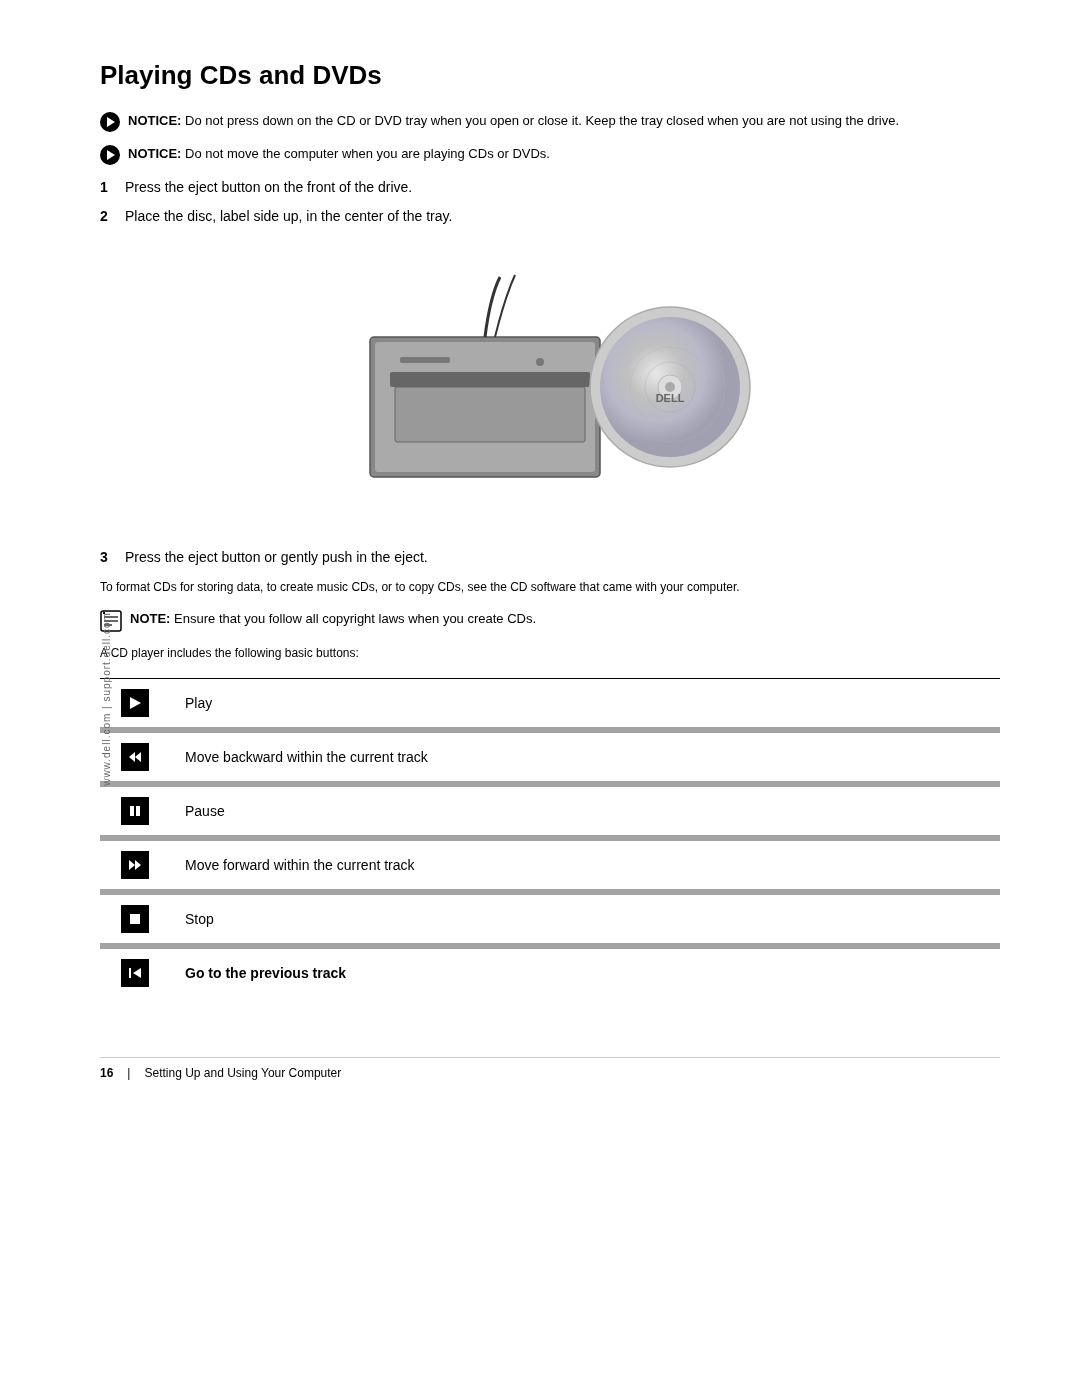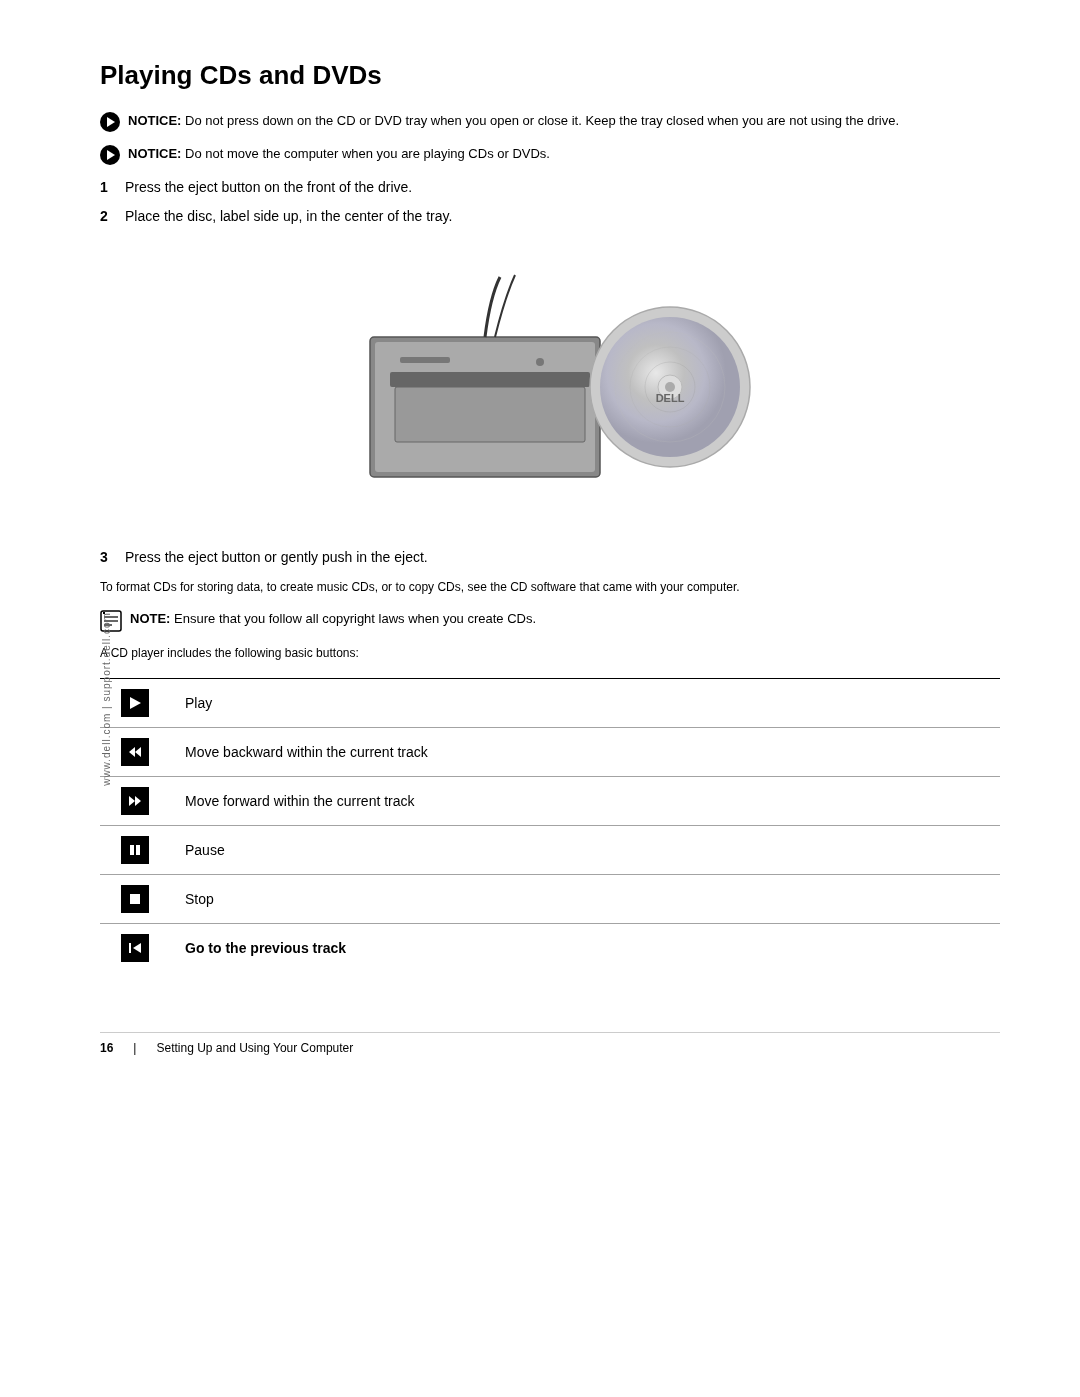--- a/index.html
+++ b/index.html
@@ -150,21 +150,21 @@
       margin: 15px 0 0 0;
     }
 
     .buttons-table {
       width: 100%;
       border-collapse: collapse;
       margin-top: 0;
     }
 
     .buttons-table tr {
-      border-bottom: 1px solid #a3a3a3;
+      border-bottom: 6px solid #a3a3a3;
     }
 
     .buttons-table tr:last-child {
       border-bottom: none;
       font-weight: bold;
     }
 
     .buttons-table td {
       padding: 10px 15px;
       vertical-align: middle;
@@ -192,21 +192,21 @@
       border-top: 1px solid #ccc;
       margin-top: 60px;
       margin-bottom: 8px;
     }
 
     .footer-text {
       font-size: 12px;
       color: #000;
       display: flex;
       align-items: flex-start;
-      gap: 20px;
+      gap: 14px;
     }
 
     .footer-page-num {
       font-weight: bold;
     }
   </style>
 </head>
 <body>
 
 <div class="page-container">
@@ -340,41 +340,41 @@
         </td>
         <td>
           <span>Move backward within the current track</span>
         </td>
       </tr>
 
       <tr>
         <td class="btn-icon-cell">
           <div class="btn-icon">
             <svg width="14" height="14" viewBox="0 0 14 14" xmlns="http://www.w3.org/2000/svg">
+              <rect x="2" y="2" width="4" height="10" fill="white"></rect>
+              <rect x="8" y="2" width="4" height="10" fill="white"></rect>
+            </svg>
+          </div>
+        </td>
+        <td>
+          <span>Pause</span>
+        </td>
+      </tr>
+
+      <tr>
+        <td class="btn-icon-cell">
+          <div class="btn-icon">
+            <svg width="14" height="14" viewBox="0 0 14 14" xmlns="http://www.w3.org/2000/svg">
               <polygon points="1,2 7,7 1,12" fill="white"></polygon>
               <polygon points="7,2 13,7 7,12" fill="white"></polygon>
             </svg>
           </div>
         </td>
         <td>
           <span>Move forward within the current track</span>
-        </td>
-      </tr>
-
-      <tr>
-        <td class="btn-icon-cell">
-          <div class="btn-icon">
-            <svg width="14" height="14" viewBox="0 0 14 14" xmlns="http://www.w3.org/2000/svg">
-              <rect x="2" y="2" width="4" height="10" fill="white"></rect>
-              <rect x="8" y="2" width="4" height="10" fill="white"></rect>
-            </svg>
-          </div>
-        </td>
-        <td>
-          <span>Pause</span>
         </td>
       </tr>
 
       <tr>
         <td class="btn-icon-cell">
           <div class="btn-icon">
             <svg width="14" height="14" viewBox="0 0 14 14" xmlns="http://www.w3.org/2000/svg">
               <rect x="2" y="2" width="10" height="10" fill="white"></rect>
             </svg>
           </div>

